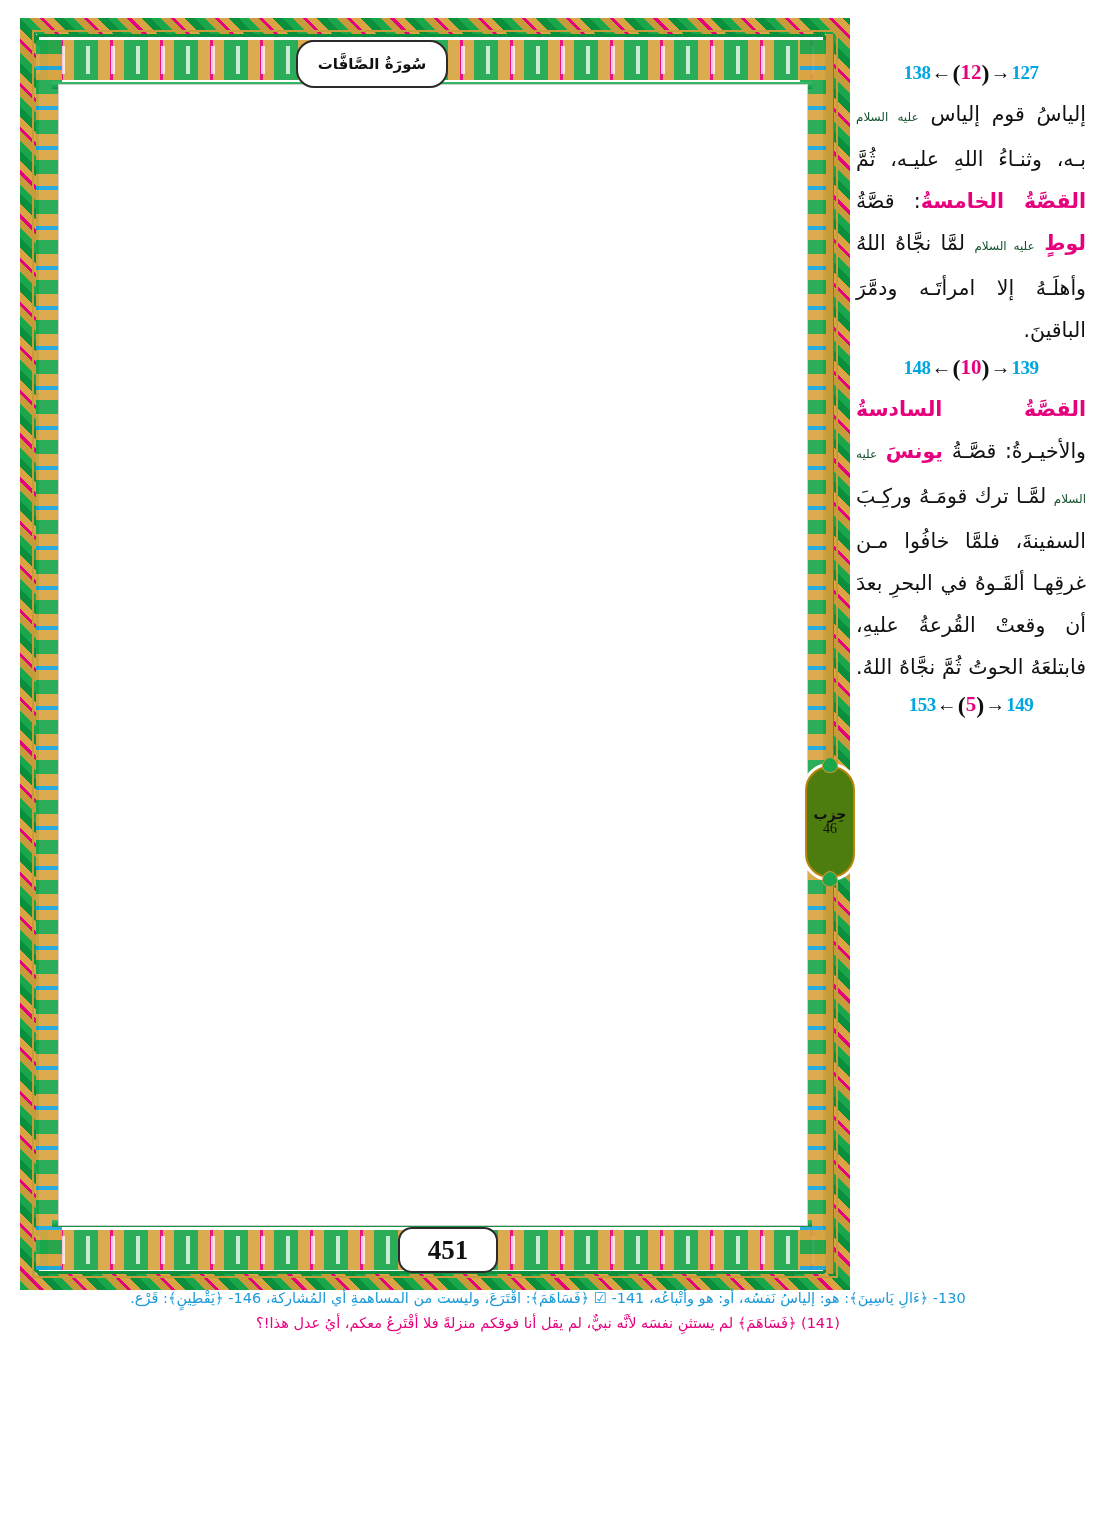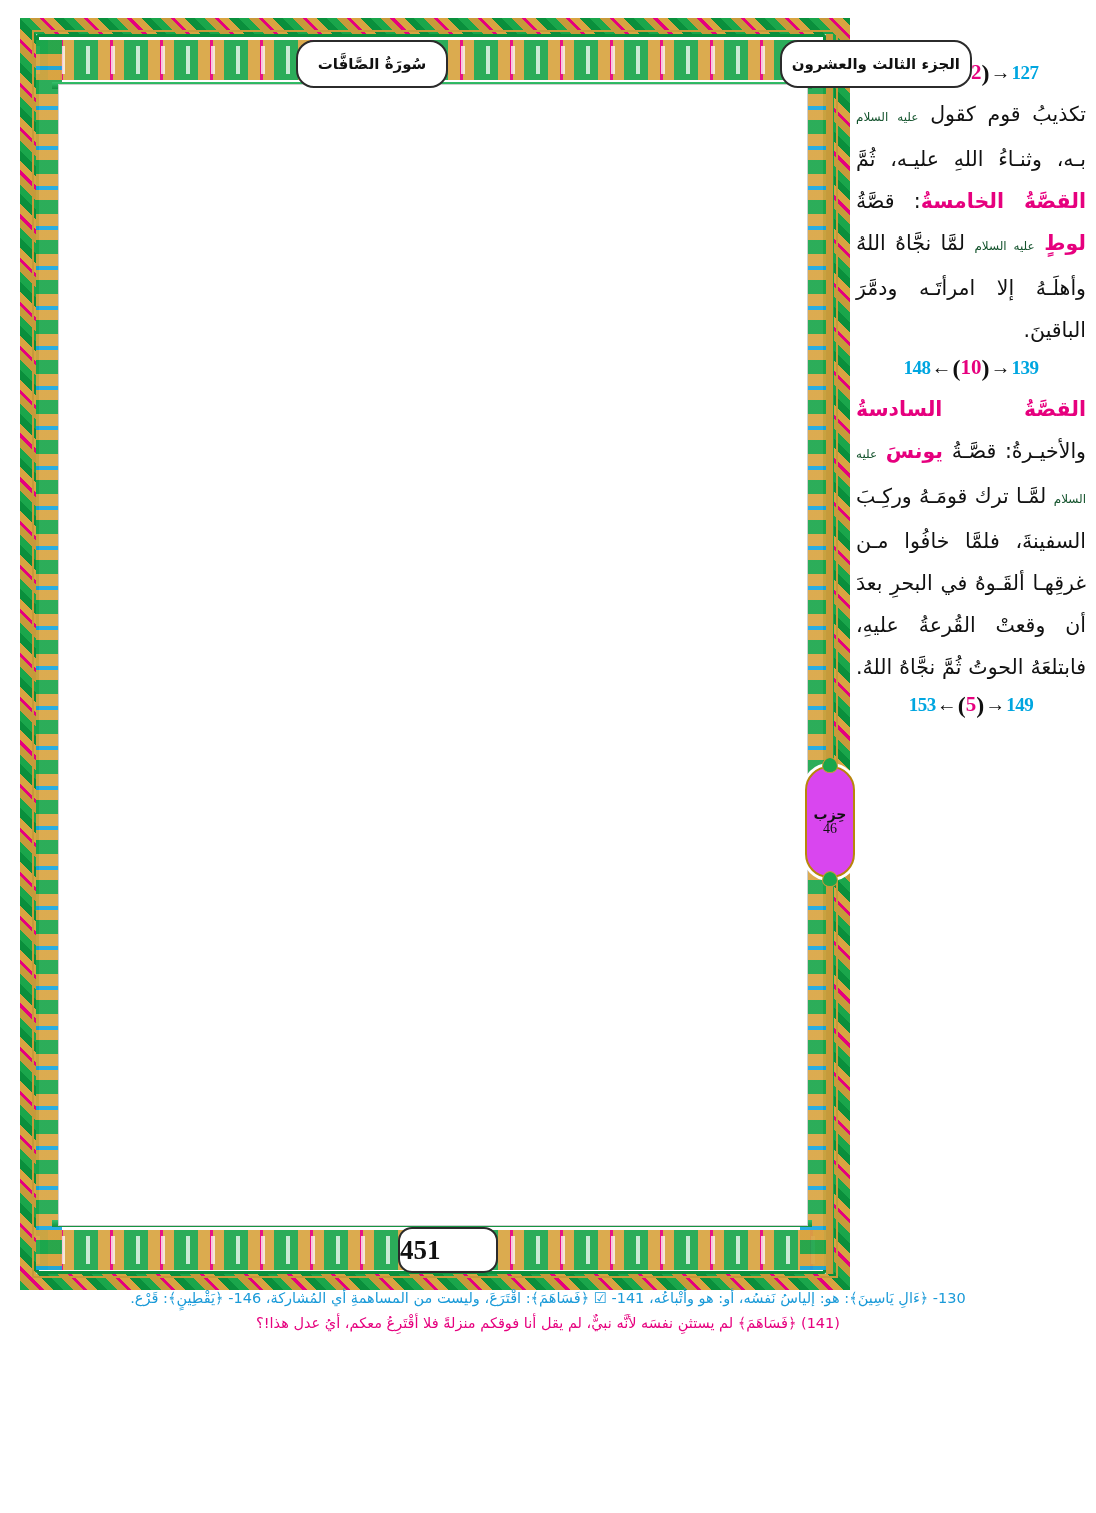--- a/index.html
+++ b/index.html
@@ -130,33 +130,33 @@
     background:linear-gradient(#35c06a,#12913f);
     z-index:4;
   }
 
   
   #page-number{
     position:absolute;
     top:1227px;left:398px;
     width:96px;height:42px;
     background:#fff;border:2px solid #2b2b2b;border-radius:14px;
-    display:flex;align-items:center;justify-content:flex-end;
+    display:flex;align-items:center;justify-content:center;
     font-family:"Liberation Serif","DejaVu Serif",serif;
     font-size:27px;font-weight:bold;color:#111;
     z-index:7;
   }
 
   
   #hizb-marker{
     position:absolute;
     top:766px;left:805px;
     width:46px;height:108px;
     z-index:8;
-    background:#d946ef;
+    background:#4d7c0f;
     border:2px solid #b8860b;
     border-radius:24px;
     display:flex;flex-direction:column;
     align-items:center;justify-content:center;
     box-shadow:0 0 0 3px #fff;
   }
   #hizb-marker .hz-word{
     font-size:14px;color:#111;font-weight:bold;line-height:1;
     font-family:"DejaVu Sans",sans-serif;
   }
@@ -282,23 +282,20 @@
   <div id="frame-outer"></div>
   <div id="frame-outer2"></div>
   <div id="mushaf-frame"></div>
 
   <div id="header-green"></div>
   <div id="footer-green"></div>
 
   <div class="cartouche" id="cartouche-surah">
     <span>سُورَةُ الصَّافَّات</span>
   </div>
-  <div class="cartouche" id="cartouche-juz">
-    <span>الجزء الثالث والعشرون</span>
-  </div>
 
   <div id="hizb-marker">
     <span class="hz-word">حِزب</span>
     <span class="hz-num">46</span>
   </div>
 
   <div id="page-number">
     <span>451</span>
   </div>
 
@@ -405,21 +402,21 @@
   <div id="side-column">
       <div class="range-bar">
         <span class="rn">138</span>
         <span class="arrow">←</span>
         <span class="paren">(</span>
         <span class="rc">12</span>
         <span class="paren">)</span>
         <span class="arrow">→</span>
         <span class="rn">127</span>
       </div>
-      <div class="side-text"><span>تكذيبُ قوم كقول </span><span class="sm-sig">عليه السلام</span><span> بـه، وثنـاءُ اللهِ عليـه، ثُمَّ </span><span class="hl-pink">القصَّةُ الخامسةُ</span><span>: قصَّةُ </span><span class="hl-pink">لوطٍ</span><span> </span><span class="sm-sig">عليه السلام</span><span> لمَّا نجَّاهُ اللهُ وأهلَـهُ إلا امرأتَـه ودمَّرَ الباقينَ.</span></div>
+      <div class="side-text"><span>إلياسُ قوم إلياس </span><span class="sm-sig">عليه السلام</span><span> بـه، وثنـاءُ اللهِ عليـه، ثُمَّ </span><span class="hl-pink">القصَّةُ الخامسةُ</span><span>: قصَّةُ </span><span class="hl-pink">لوطٍ</span><span> </span><span class="sm-sig">عليه السلام</span><span> لمَّا نجَّاهُ اللهُ وأهلَـهُ إلا امرأتَـه ودمَّرَ الباقينَ.</span></div>
       <div class="range-bar">
         <span class="rn">148</span>
         <span class="arrow">←</span>
         <span class="paren">(</span>
         <span class="rc">10</span>
         <span class="paren">)</span>
         <span class="arrow">→</span>
         <span class="rn">139</span>
       </div>
       <div class="side-text"><span class="hl-pink">القصَّةُ السادسةُ</span><span> والأخيـرةُ: قصَّـةُ </span><span class="hl-pink">يونسَ</span><span> </span><span class="sm-sig">عليه السلام</span><span> لمَّـا ترك قومَـهُ وركِـبَ السفينةَ، فلمَّا خافُوا مـن غرقِهـا ألقَـوهُ في البحرِ بعدَ أن وقعتْ القُرعةُ عليهِ، فابتلعَهُ الحوتُ ثُمَّ نجَّاهُ اللهُ.</span></div>

